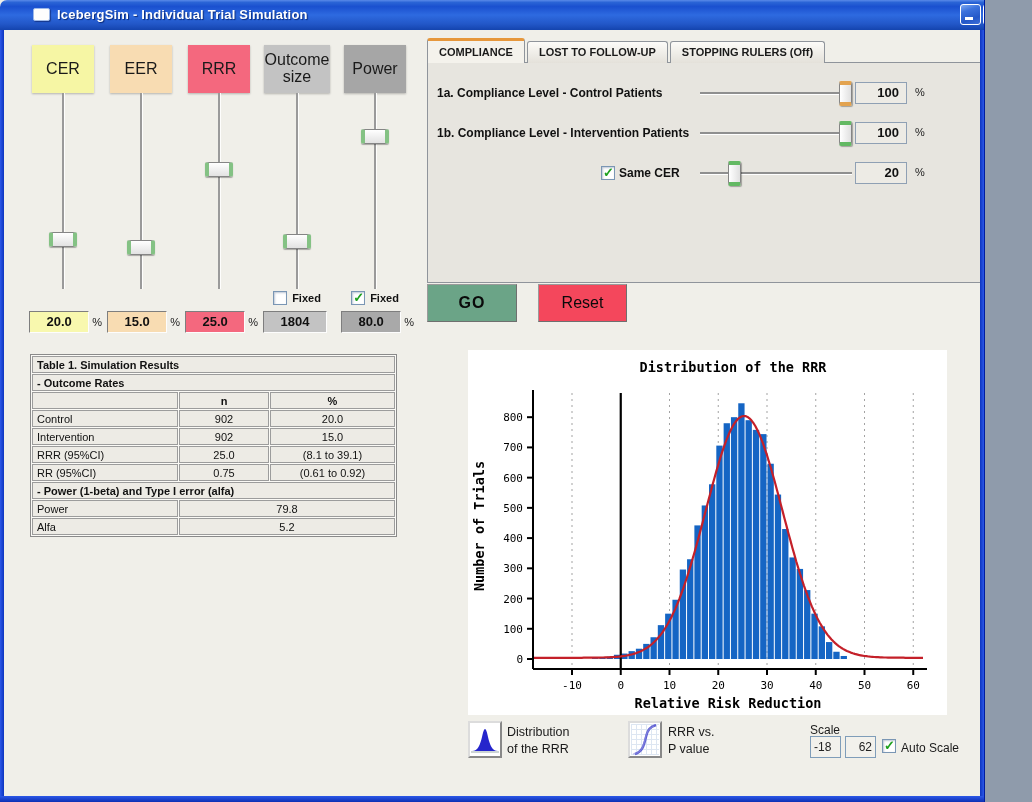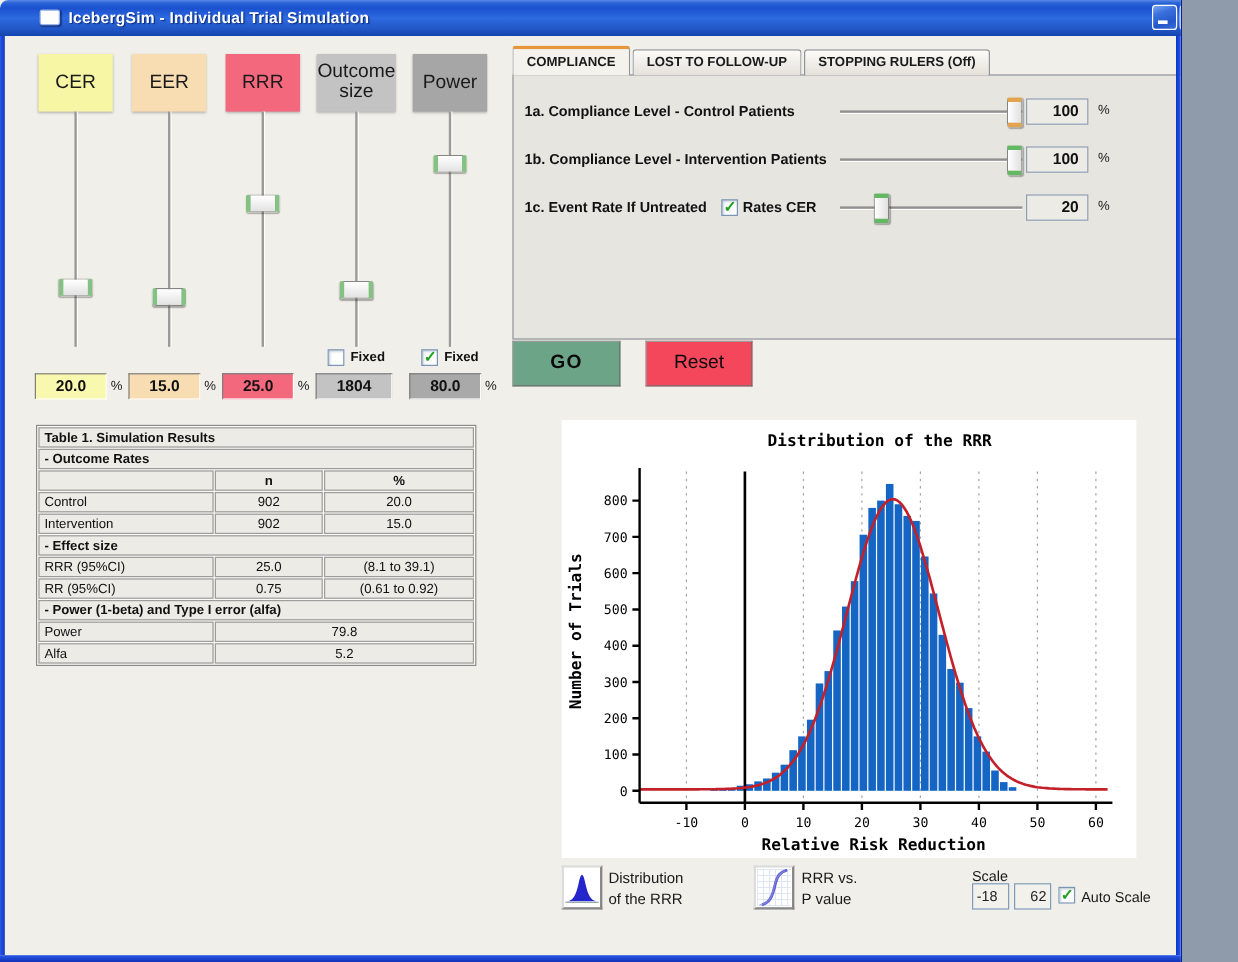--- a/index.html
+++ b/index.html
@@ -201,23 +201,22 @@
         <div class="cunit">%</div>
       </div>
       <div class="crow" style="top: 40px;">
         <div class="rlabel">1b. Compliance Level - Intervention Patients</div>
         <div class="htrack"></div>
         <div class="hthumb" style="left: 402px; border-top: 4px solid rgb(99, 185, 99); border-bottom: 4px solid rgb(99, 185, 99);"></div>
         <div class="vbox">100</div>
         <div class="cunit">%</div>
       </div>
       <div class="crow" style="top: 80px;">
-        <div class="rlabel">1c. Event Rate If Untreated</div>
         <span class="xp-check checked ccheck"></span>
-        <div class="cchecklabel">Rates CER</div>
+        <div class="cchecklabel">Same CER</div>
         <div class="htrack"></div>
         <div class="hthumb" style="left: 290.8px; border-top: 4px solid rgb(99, 185, 99); border-bottom: 4px solid rgb(99, 185, 99);"></div>
         <div class="vbox">20</div>
         <div class="cunit">%</div>
       </div>
     </div>
 
   <button class="action-btn" id="reset-button">Reset</button>
   <button class="action-btn" id="go-button">GO</button>
 
@@ -242,23 +241,20 @@
           </tr>
           <tr>
             <td class="rowlabel">Control</td>
             <td class="val">902</td>
             <td class="val">20.0</td>
           </tr>
           <tr>
             <td class="rowlabel">Intervention</td>
             <td class="val">902</td>
             <td class="val">15.0</td>
-          </tr>
-          <tr>
-            <td class="section" colspan="3">- Effect size</td>
           </tr>
           <tr>
             <td class="rowlabel">RRR (95%CI)</td>
             <td class="val">25.0</td>
             <td class="val">(8.1 to 39.1)</td>
           </tr>
           <tr>
             <td class="rowlabel">RR (95%CI)</td>
             <td class="val">0.75</td>
             <td class="val">(0.61 to 0.92)</td>

